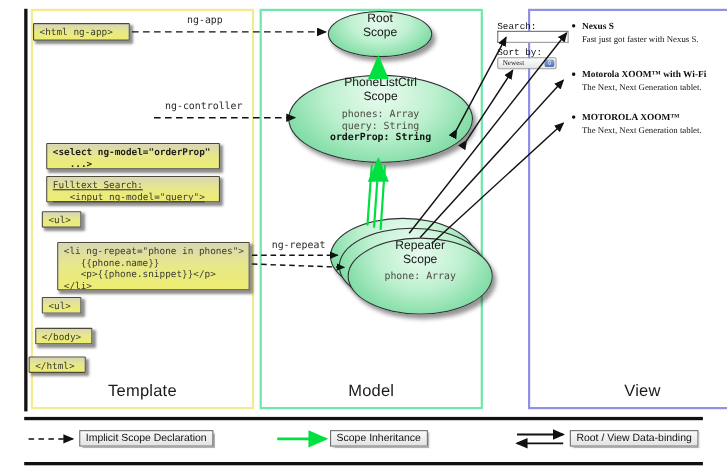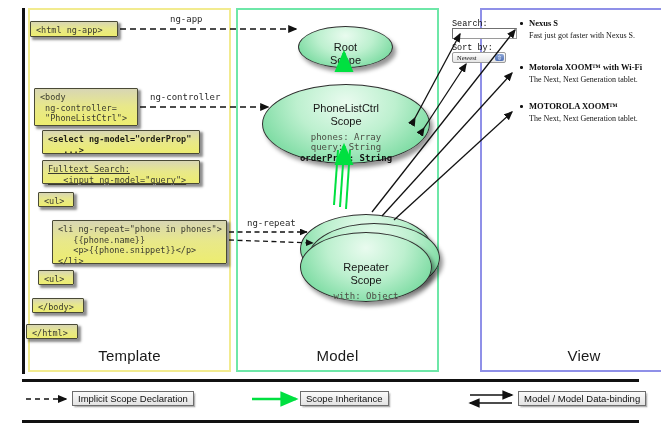--- a/index.html
+++ b/index.html
@@ -34,23 +34,22 @@
     border-radius:1px;
   }
   .codebox.bold{font-weight:bold;color:#201f18;}
 
   
   .scope{
     position:absolute;border-radius:50%;
     border:1.6px solid #2f2f2f;
     background:radial-gradient(ellipse at 50% 22%, #e9fbef 0%, #bdf0cf 42%, #7fdca4 78%, #62cf90 100%);
     box-shadow:3px 4px 4px rgba(0,0,0,.42);
-    display:flex;flex-direction:column;align-items:center;justify-content:flex-end;
+    display:flex;flex-direction:column;align-items:center;justify-content:flex-start;
     text-align:center;
-    margin-top:16px;
   }
   .scope .title{font-size:11px;color:#151515;line-height:13px;}
   .scope .props{
     font-family:"DejaVu Sans Mono","Liberation Mono",monospace;
     font-size:9px;line-height:10.5px;color:#4c4c44;margin-top:4px;
   }
   .scope .props b{color:#121212;}
 
   
   .view-label{
@@ -110,23 +109,20 @@
 <div id="stage">
 
   <div class="figure-rule"></div>
 
   <div class="col col-template">
     <div class="col-label">Template</div>
   </div>
 
   <div class="codebox" style="left:30px;top:21px;width:88px;height:16px;line-height:11px;">&lt;html ng-app&gt;</div>
 
-  <div class="codebox" style="left:34px;top:88px;width:104px;height:38px;">&lt;body
- ng-controller=
- "PhoneListCtrl"&gt;</div>
 
   <div class="codebox bold" style="left:42px;top:130px;width:158px;height:24px;">&lt;select ng-model="orderProp"
    ...&gt;</div>
 
   <div class="codebox" style="left:42px;top:160px;width:158px;height:24px;text-decoration:underline;">Fulltext Search:
    &lt;input ng-model="query"&gt;</div>
 
   <div class="codebox" style="left:38px;top:192px;width:36px;height:15px;line-height:10px;">&lt;ul&gt;</div>
 
   <div class="codebox" style="left:52px;top:220px;width:175px;height:44px;">&lt;li ng-repeat="phone in phones"&gt;
@@ -155,24 +151,24 @@
     <div class="props">
       <span style="white-space:pre-line">phones: Array
 query: String
 </span>
       <b>orderProp: String</b>
     </div>
   </div>
 
   <div class="scope" style="left:300px;top:198px;width:130px;height:68px;"></div>
   <div class="scope" style="left:308px;top:207px;width:130px;height:68px;"></div>
-  <div class="scope" style="left:300px;top:216px;width:130px;height:68px;">
+  <div class="scope" style="left:316px;top:216px;width:130px;height:68px;">
     <div class="title" style="white-space:pre-line">Repeater
 Scope</div>
-    <div class="props">with: Object</div>
+    <div class="props">phone: Array</div>
   </div>
 
   <div class="col col-view">
     <div class="col-label">View</div>
   </div>
 
   <div class="view-label" style="left:452px;top:19px;">Search:</div>
   <div class="view-input" style="left:452px;top:28px;width:65px;height:11px;" title=""></div>
 
   <div class="view-label" style="left:452px;top:43px;">Sort by:</div>
@@ -270,15 +266,15 @@
       <path d="M252,399 L296,399" stroke="#00e040" stroke-width="2.6" fill="none" marker-end="url(#ah-green)"></path>
     </g>
     <g>
       <path d="M470,395 L512,395" stroke="#111" stroke-width="1.6" fill="none" marker-end="url(#ah-black)"></path>
       <path d="M512,403 L470,403" stroke="#111" stroke-width="1.6" fill="none" marker-end="url(#ah-black)"></path>
     </g>
   </svg>
 
   <div class="legend-box" style="left:72px;top:391px;height:15px;">Implicit Scope Declaration</div>
   <div class="legend-box" style="left:300px;top:391px;height:15px;">Scope Inheritance</div>
-  <div class="legend-box" style="left:518px;top:391px;height:15px;">Model / Model Data-binding</div>
+  <div class="legend-box" style="left:518px;top:391px;height:15px;">Root / View Data-binding</div>
 
 </div>
 
 </body></html>

